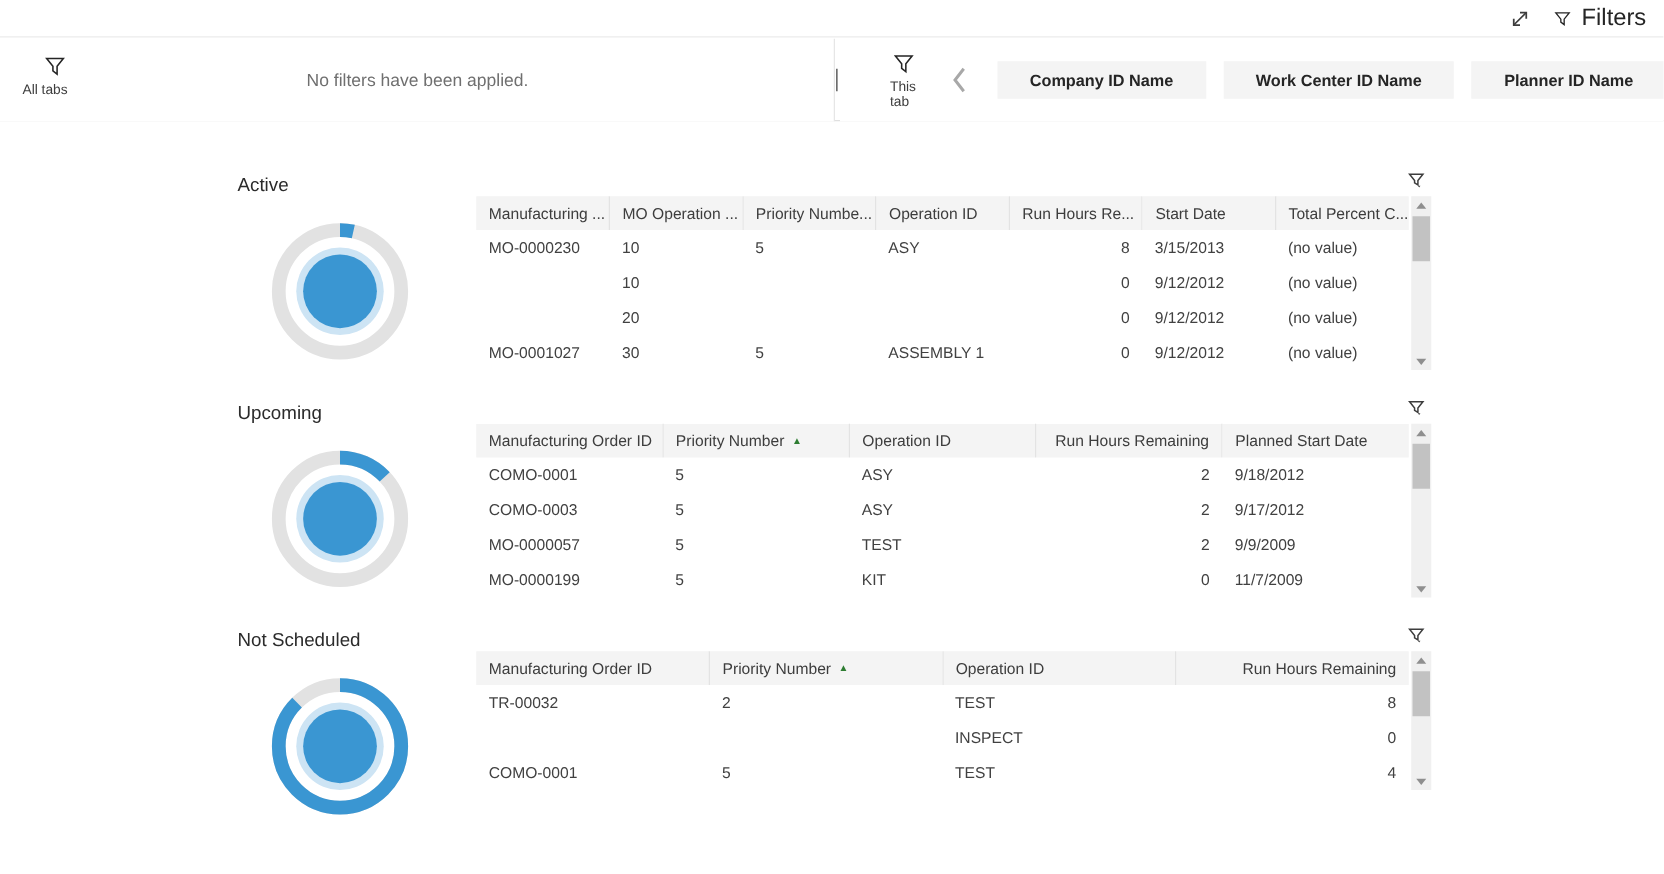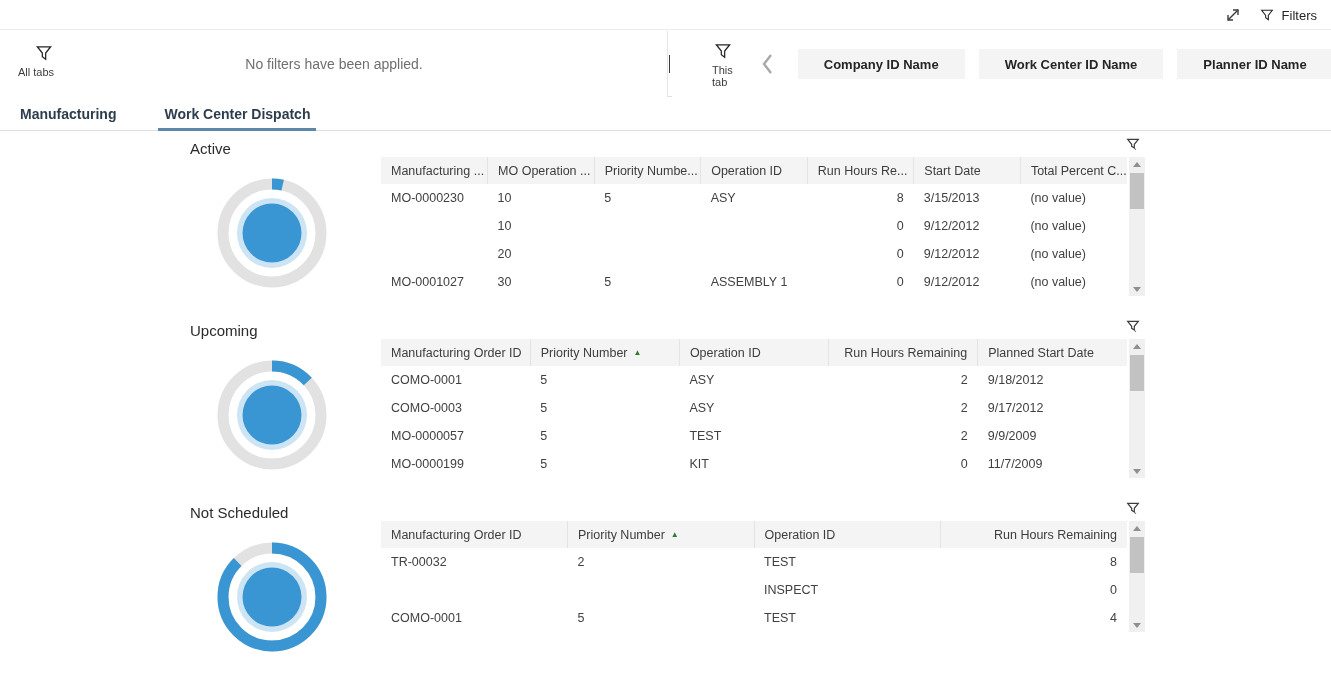--- a/index.html
+++ b/index.html
@@ -16,21 +16,21 @@
     --sort-green:#2e7d32;
   }
   *{margin:0;padding:0;box-sizing:border-box;}
   html,body{background:#fff;}
   body{font-family:"Liberation Sans","DejaVu Sans",sans-serif;color:var(--text-med);}
   .app{position:relative;width:1331px;height:699px;background:#fff;overflow:hidden;}
 
   
   .topbar{position:absolute;left:0;top:0;width:1331px;height:30px;border-bottom:1px solid #ececec;}
   .topbar-right{position:absolute;right:14px;top:0;height:30px;display:flex;align-items:center;gap:18px;}
-  .iconbtn{display:flex;align-items:center;gap:7px;color:var(--text-dark);font-size:13px;cursor:pointer;}
+  .iconbtn{display:flex;align-items:center;gap:7px;color:var(--text-dark);font-size:19px;cursor:pointer;}
   .iconbtn svg{display:block;}
 
   
   .filterbar{position:absolute;left:0;top:31px;width:1331px;height:66px;border-bottom:1px solid var(--border);}
   .pane-left{position:absolute;left:0;top:0;width:668px;height:66px;background:#fff;border-right:1px solid #e6e6e6;}
   .pane-right{position:absolute;left:672px;top:0;width:659px;height:66px;background:#fff;display:flex;align-items:center;}
   .grip{position:absolute;left:666px;top:24px;width:10px;height:18px;display:flex;gap:2px;justify-content:center;}
   .grip i{display:block;width:1.5px;height:18px;background:#3d3d3d;}
   .filter-scope{display:flex;flex-direction:column;align-items:flex-end;gap:3px;cursor:pointer;color:var(--text-dark);}
   .filter-scope .lbl{font-size:11px;color:#3d3d3d;}
@@ -127,24 +127,20 @@
         <button class="chip">Company ID Name</button>
         <button class="chip">Work Center ID Name</button>
         <button class="chip">Planner ID Name</button>
       </div>
       <button class="chev chev-right">
         
       </button>
     </div>
   </div>
 
-  <div class="tabbar">
-    <div class="tab">Manufacturing</div>
-    <div class="tab active">Work Center Dispatch</div>
-  </div>
 
   <div class="content" id="sections">
       <div class="section">
         <div class="sec-title">Active</div>
         <div class="donut-wrap"><svg width="110" height="110" viewBox="0 0 110 110">
             <circle cx="55" cy="55" r="49" fill="none" stroke="#e2e2e2" stroke-width="11"></circle>
             <circle cx="55" cy="55" r="49" fill="none" stroke="#3a96d2" stroke-width="11" stroke-dasharray="10.77566280181299 307.8760800517997" transform="rotate(-90 55 55)"></circle>
             <circle cx="55" cy="55" r="35" fill="#cde4f4"></circle>
             <circle cx="55" cy="55" r="29.5" fill="#3a96d2"></circle>
           </svg></div>

